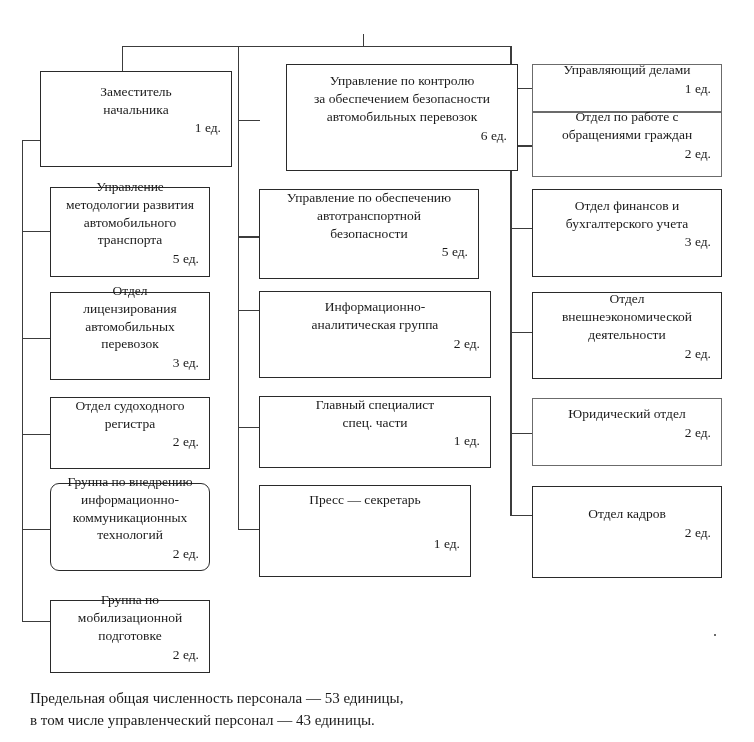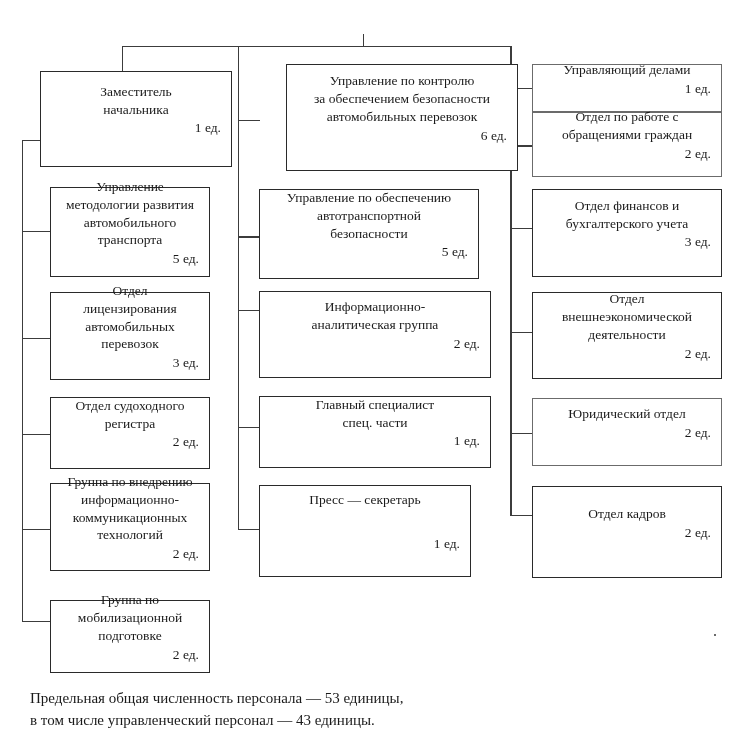--- a/index.html
+++ b/index.html
@@ -140,21 +140,21 @@
 перевозок</div>
     <div class="count">3 ед.</div>
   </div>
 
   <div class="node dark" style="left:50px; top:397px; width:160px; height:72px;">
     <div class="title">Отдел судоходного
 регистра</div>
     <div class="count">2 ед.</div>
   </div>
 
-  <div class="node dark" style="left:50px; top:483px; width:160px; height:88px;">
+  <div class="node dark" style="left:50px; top:483px; width:160px; height:88px;border-radius:9px;">
     <div class="title">Группа по внедрению
 информационно-
 коммуникационных
 технологий</div>
     <div class="count">2 ед.</div>
   </div>
 
   <div class="node dark" style="left:50px; top:600px; width:160px; height:73px;">
     <div class="title">Группа по
 мобилизационной

